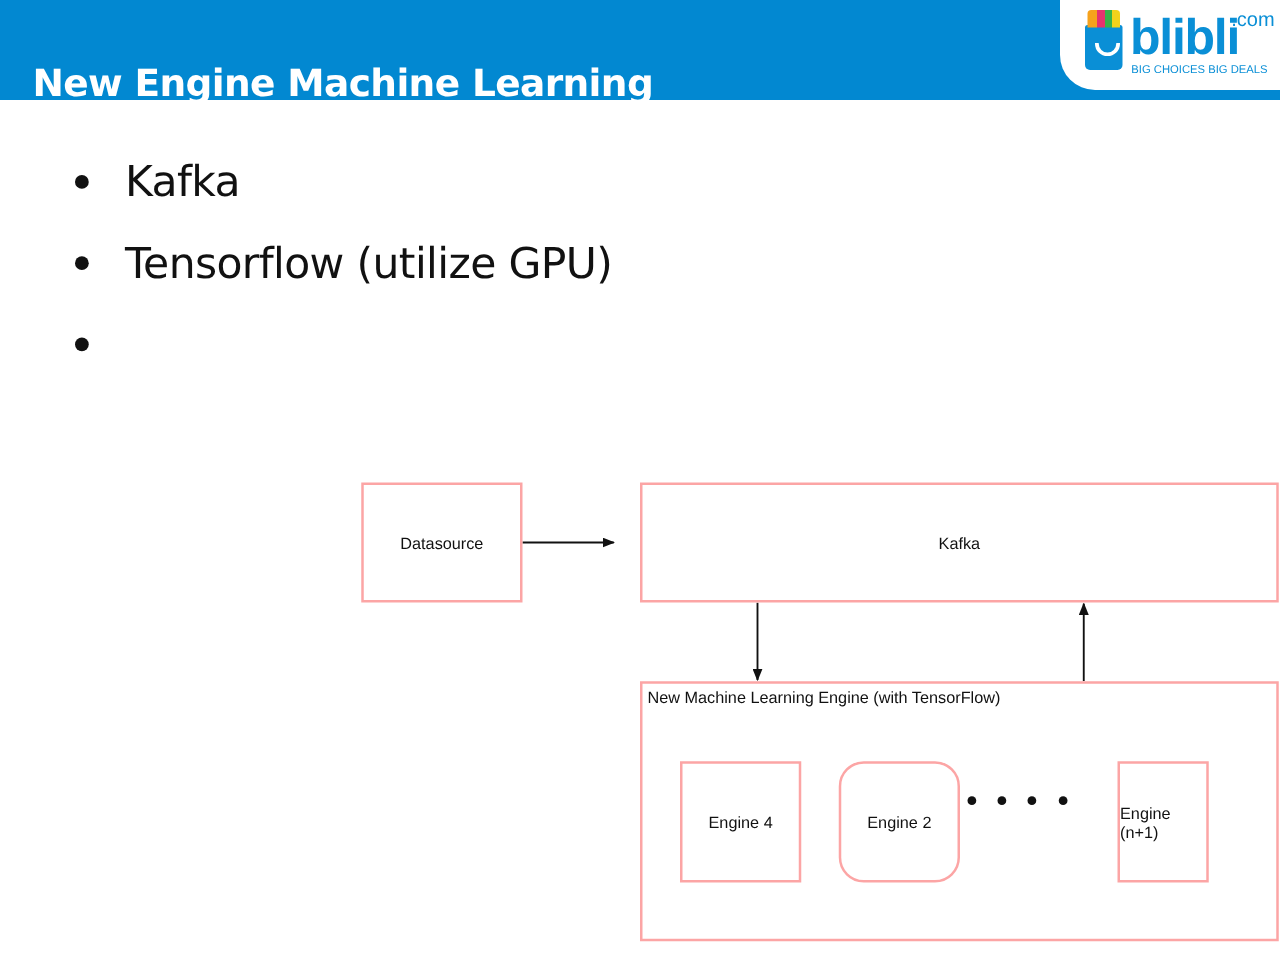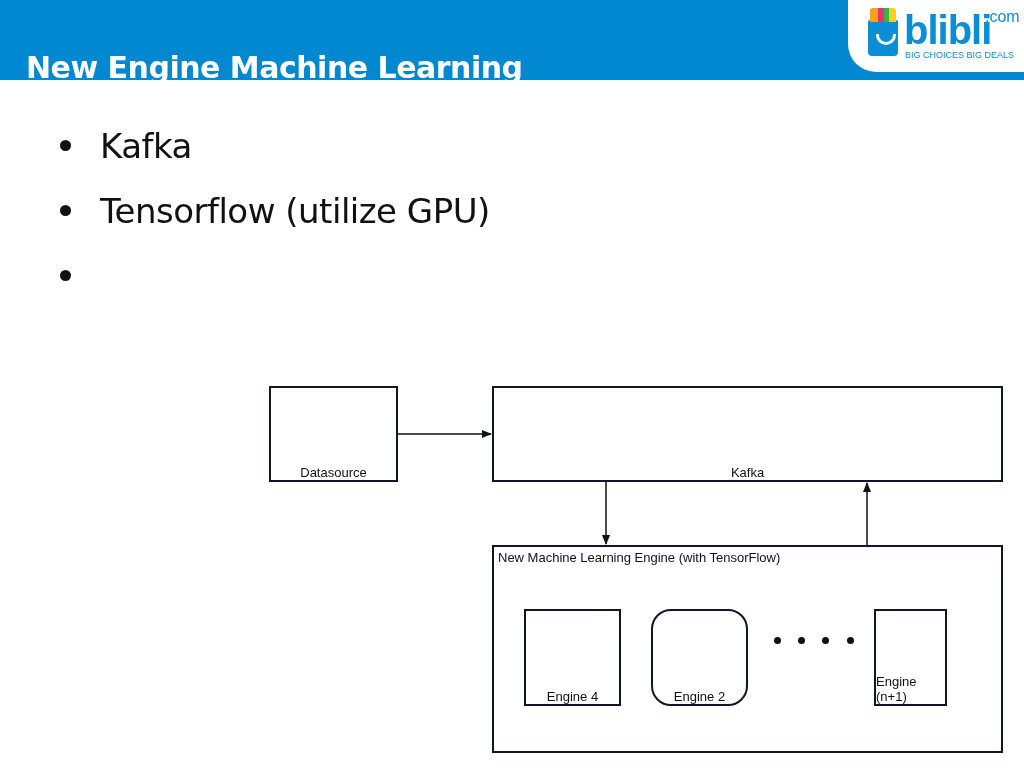--- a/index.html
+++ b/index.html
@@ -51,23 +51,23 @@
       font-family: "DejaVu Sans", sans-serif; font-size: 34px; color: #111;
       height: 65px; line-height: 56px; position: relative; padding-left: 40px;
       letter-spacing: -0.5px;
     }
     .bullets li .dot {
       position: absolute; left: 0; top: 22px; width: 11px; height: 11px;
       background: #111; border-radius: 50%;
     }
     .diagram { position: absolute; left: 0; top: 0; width: 1024px; height: 768px; }
     .box {
-      position: absolute; border: 2px solid #0f172a; box-sizing: border-box; background: #fff;
+      position: absolute; border: 2px solid #fca5a5; box-sizing: border-box; background: #fff;
       font-size: 13px; color: #111;
-      display: flex; align-items: flex-end; justify-content: center;
+      display: flex; align-items: center; justify-content: center; margin-left: 20px;
     }
     .box-title {
       position: absolute; left: 4px; top: 3px; font-size: 13px; color: #111;
     }
     .ellipsis-dot {
       position: absolute; width: 7px; height: 7px; background: #111; border-radius: 50%;
     }
   </style>
 </head>
 <body>

